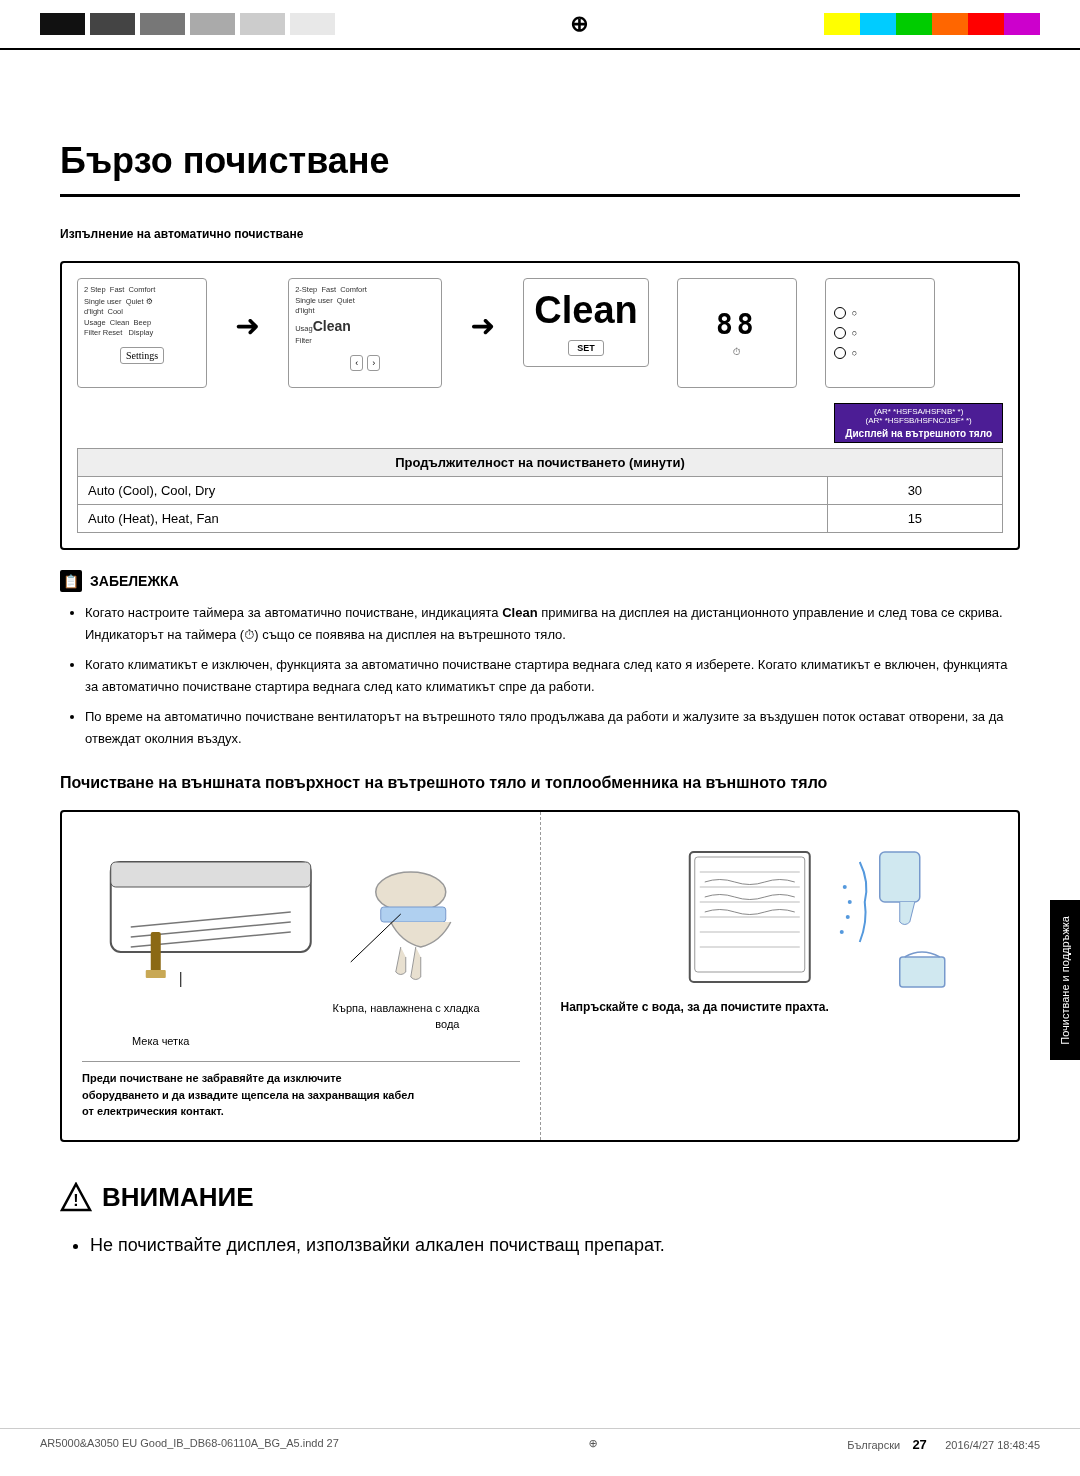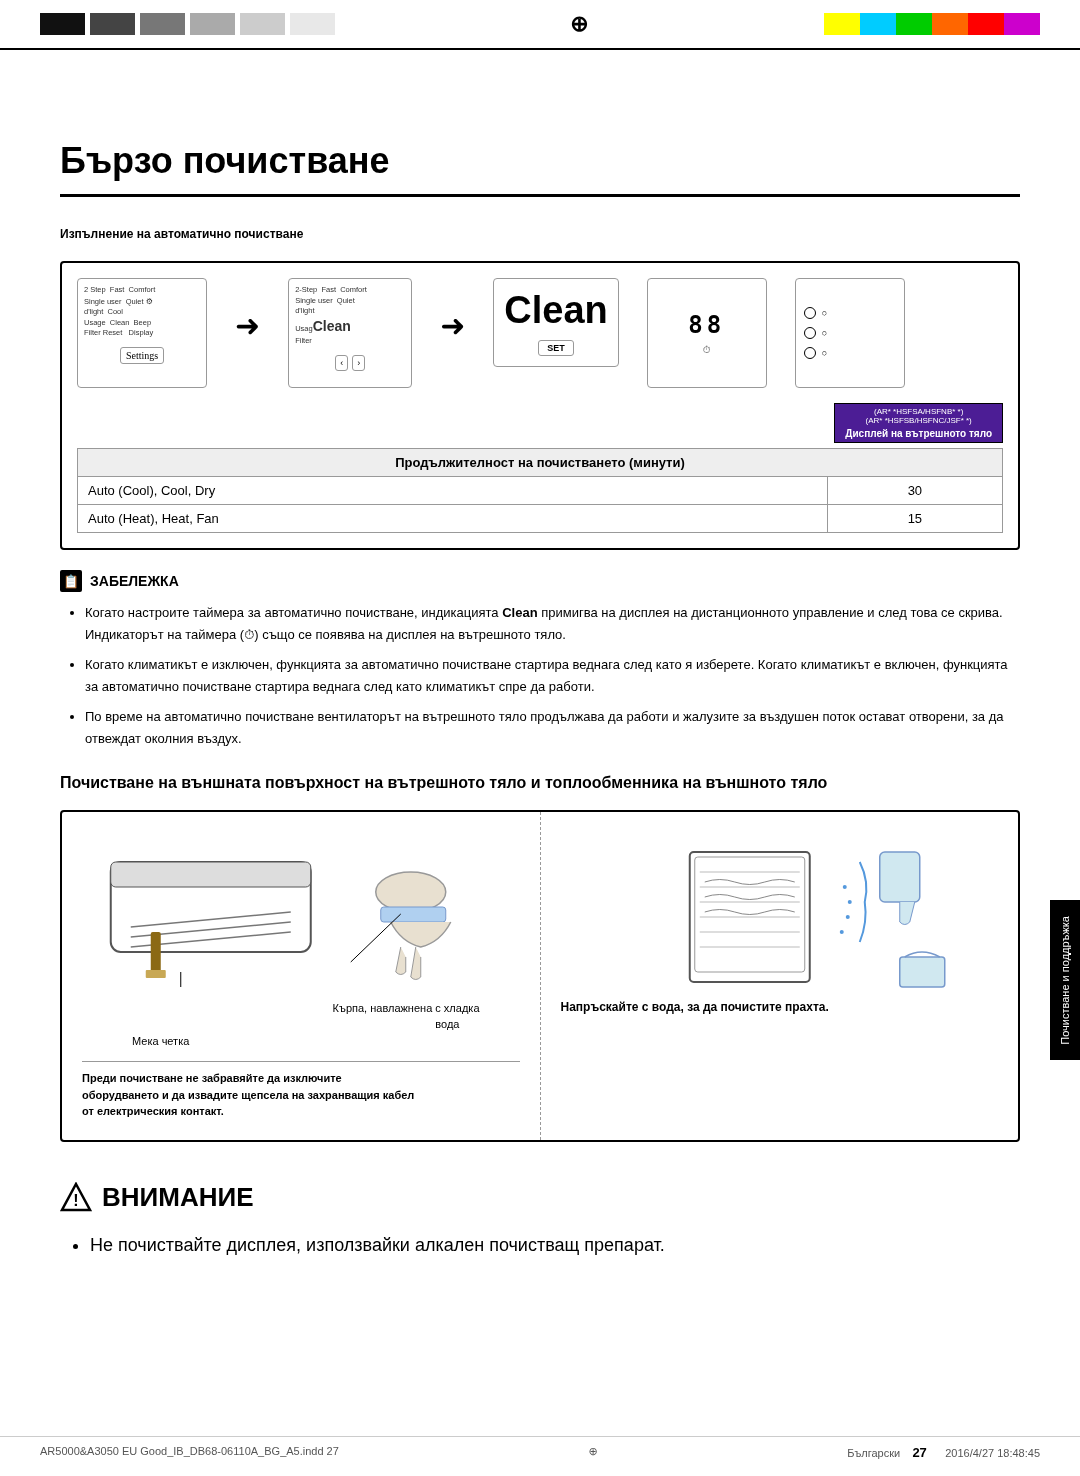--- a/index.html
+++ b/index.html
@@ -55,21 +55,21 @@
       width: 130px;
       min-height: 110px;
       padding: 6px;
       font-size: 8px;
       position: relative;
     }
 
     .remote-panel-2 {
       border: 1px solid #999;
       border-radius: 4px;
-      width: 124px;
+      width: 154px;
       min-height: 110px;
       padding: 6px;
       font-size: 8px;
       position: relative;
     }
 
     .remote-text {
       font-size: 7.5px;
       line-height: 1.4;
       color: #333;
@@ -229,21 +229,21 @@
       font-size: 11px;
       writing-mode: vertical-rl;
       text-orientation: mixed;
       transform: rotate(180deg);
       white-space: nowrap;
     }
 
     
     .footer {
       position: absolute;
-      bottom: 8px;
+      bottom: 16px;
       left: 0;
       right: 0;
       border-top: 1px solid #ccc;
       padding: 8px 40px;
       display: flex;
       justify-content: space-between;
       font-size: 11px;
       color: #555;
     }
 
@@ -303,21 +303,21 @@
       </div>
 
       <div style="font-size:30px; display:flex; align-items:center; padding-top:30px;">➜</div>
 
       <div style="border:1px solid #999; border-radius:4px; min-width:110px; display:flex; flex-direction:column; align-items:center; justify-content:space-around; padding:10px;">
         <div style="font-size:38px; font-weight:bold; font-family:Arial, sans-serif;">Clean</div>
         <div style="border:1px solid #999; border-radius:3px; padding:2px 8px; font-size:9px; font-weight:bold; margin-top:8px;">SET</div>
       </div>
 
       <div class="display-panel">
-        <div style="font-size:24px; font-weight:bold; font-family:monospace; letter-spacing:4px; color:#000;">88</div>
+        <div style="font-size:28px; font-weight:bold; font-family:monospace; letter-spacing:4px; color:#000;">88</div>
         <div style="font-size:10px; color:#555; margin-top:5px;">⏱</div>
       </div>
 
       <div class="button-panel">
         <div class="btn-row">
           <div style="width:12px; height:12px; border:1.5px solid #000; border-radius:50%;"></div>
           <span style="font-size:9px;">○</span>
         </div>
         <div class="btn-row">
           <div style="width:12px; height:12px; border:1.5px solid #000; border-radius:50%;"></div>

